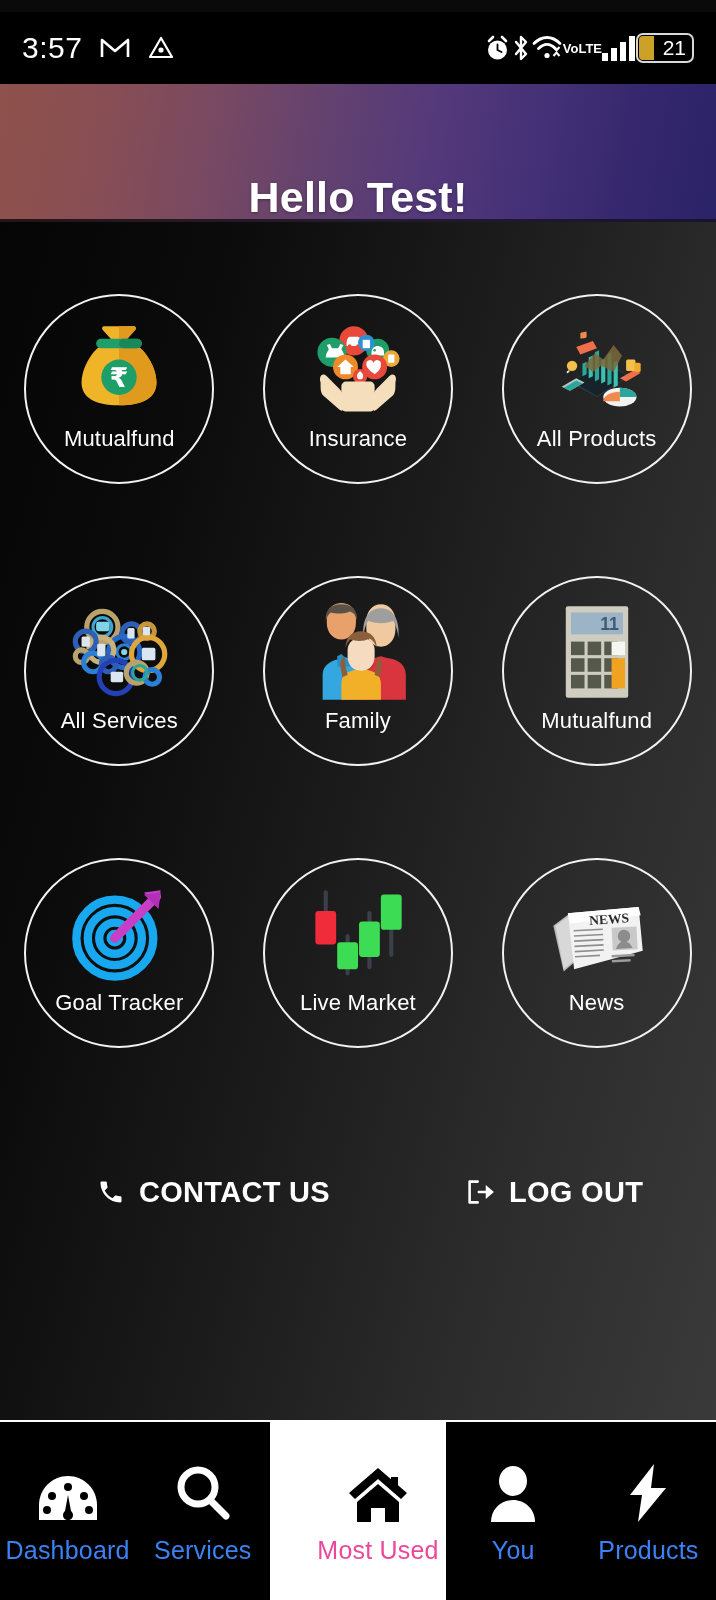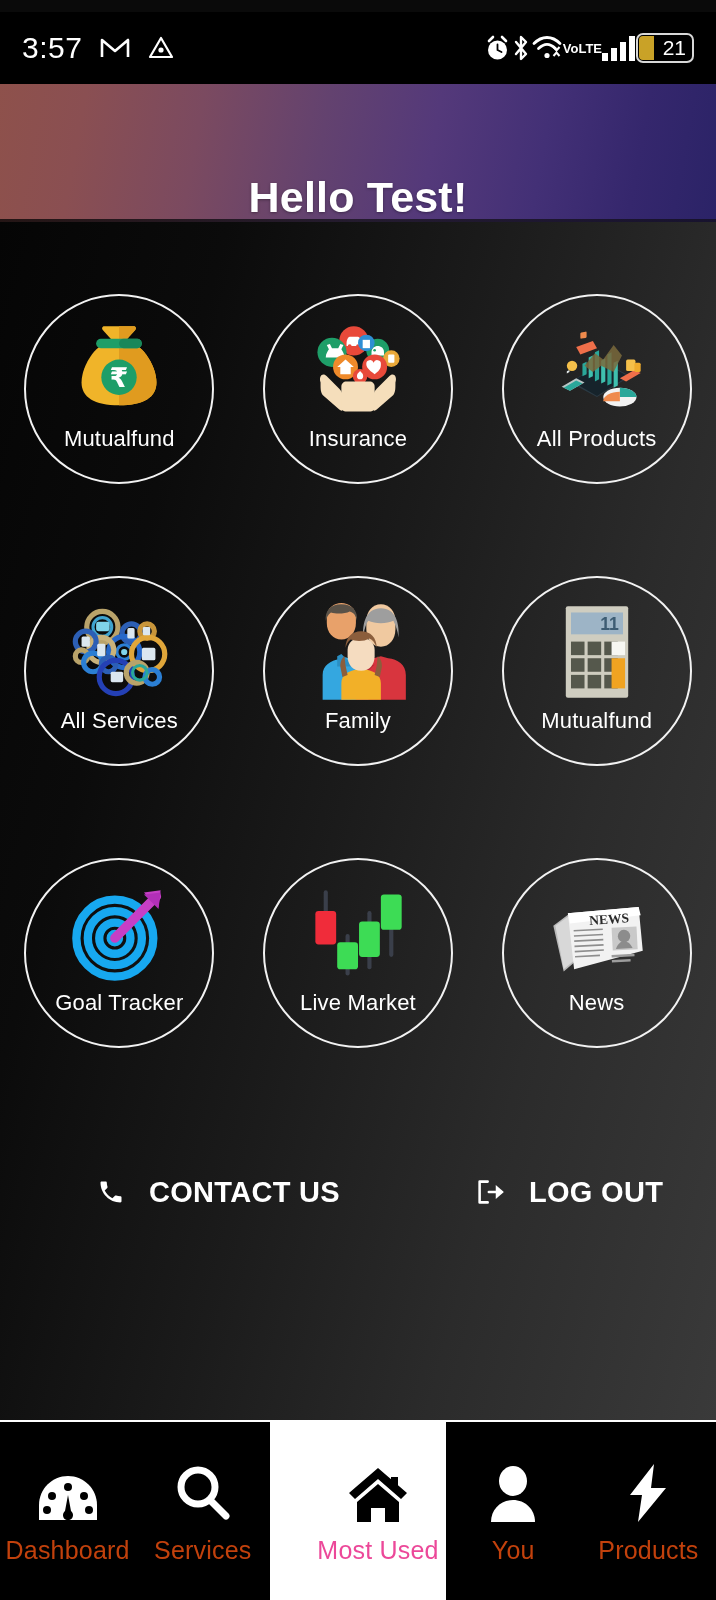--- a/index.html
+++ b/index.html
@@ -85,36 +85,36 @@
     position:absolute; bottom:30px; left:0; right:0; text-align:center;
     color:#fff; font-size:22px; font-weight:400; letter-spacing:.2px;
   }
 
   
   .actions {
     position:absolute; top:935px; left:0; width:716px; height:70px;
     display:flex; align-items:center;
   }
   .action {
-    display:flex; align-items:center; gap:24px; color:#fff;
+    display:flex; align-items:center; gap:14px; color:#fff;
     font-size:29px; font-weight:bold; letter-spacing:.3px;
   }
   .action.contact { margin-left:97px; }
   .action.logout { margin-left:135px; }
   .action svg { display:block; }
 
   
   .navbar {
     position:absolute; left:0; bottom:0; width:716px; height:180px;
     display:flex; background:#000; z-index:40;
     border-top:2px solid #ffffff;
   }
   .navitem {
     flex:1; display:flex; flex-direction:column; align-items:center; justify-content:center;
-    gap:14px; color:#c2410c; background:#000;
+    gap:14px; color:#3b82f6; background:#000;
   }
   .navitem.active { background:#ffffff; color:#ec4899;padding-left:40px; }
   .navitem .nicon { height:64px; display:flex; align-items:flex-end; justify-content:center; }
   .navitem .nlabel { font-size:25px; font-weight:400; letter-spacing:.2px; }
 </style>
 </head>
 <body>
 
 <div id="phone">
 

